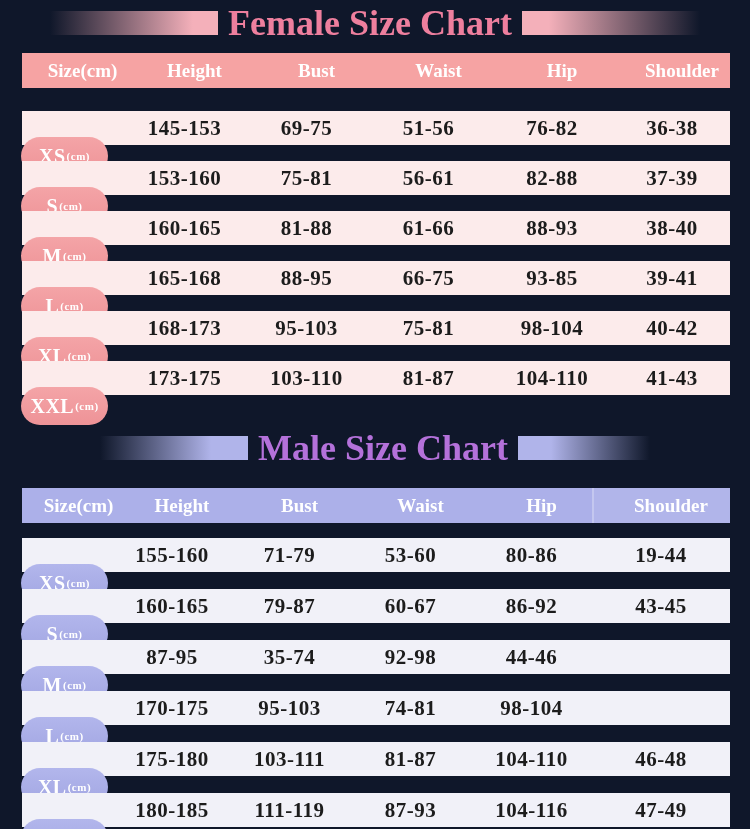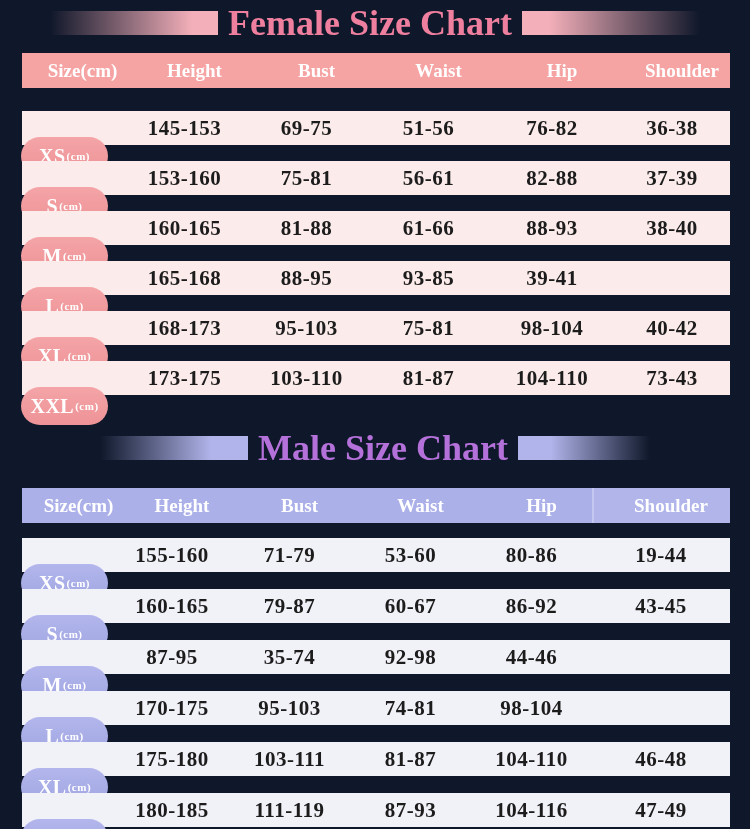--- a/index.html
+++ b/index.html
@@ -108,20 +108,21 @@
 
   <div class="row">
     <div class="cell">
       <span class="pill">
         <span class="size-code">L</span>
         <span class="size-unit">(cm)</span>
       </span>
     </div>
     <div class="cell">165-168</div>
     <div class="cell">88-95</div>
+    <div class="cell">66-75</div>
     <div class="cell">93-85</div>
     <div class="cell">39-41</div>
   </div>
 
   <div class="row">
     <div class="cell">
       <span class="pill">
         <span class="size-code">XL</span>
         <span class="size-unit">(cm)</span>
       </span>
@@ -137,21 +138,21 @@
     <div class="cell">
       <span class="pill">
         <span class="size-code">XXL</span>
         <span class="size-unit">(cm)</span>
       </span>
     </div>
     <div class="cell">173-175</div>
     <div class="cell">103-110</div>
     <div class="cell">81-87</div>
     <div class="cell">104-110</div>
-    <div class="cell">73-43</div>
+    <div class="cell">41-43</div>
   </div>
 </div>
   </section>
 
   <section class="chart male">
     <div class="title-block">
       <div class="title-bar bar-left"></div>
       <h1 class="title-text">Male Size Chart</h1>
       <div class="title-bar bar-right"></div>
     </div>

